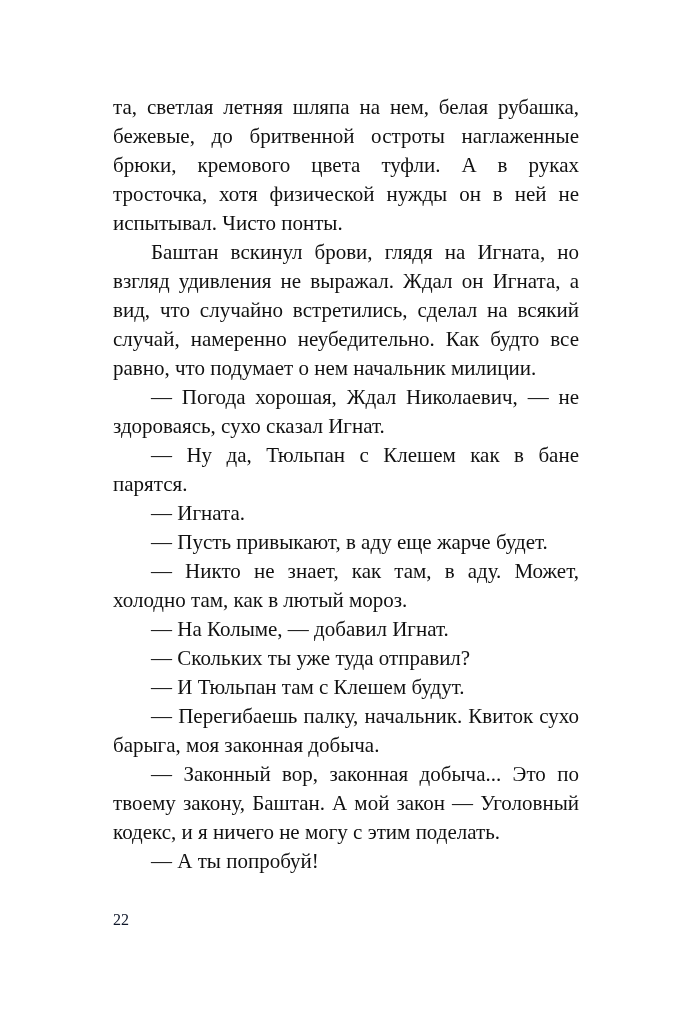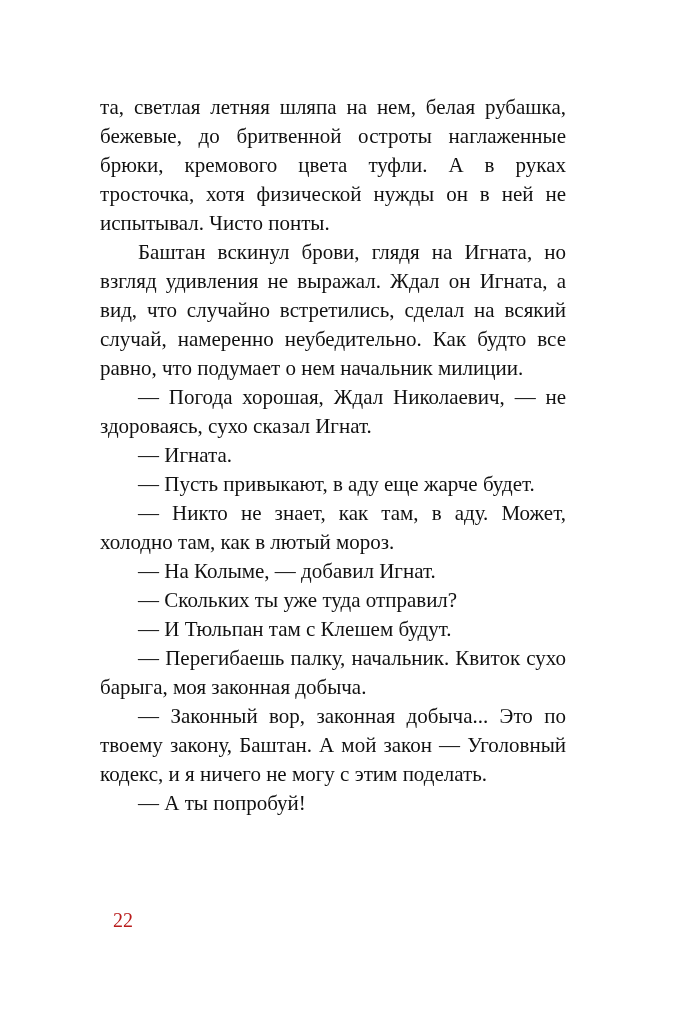--- a/index.html
+++ b/index.html
@@ -11,54 +11,55 @@
     position: relative;
     width: 691px;
     height: 1033px;
     background: #ffffff;
     overflow: hidden;
     font-family: "Liberation Serif", "DejaVu Serif", serif;
     color: #111111;
   }
   .text-block {
     position: absolute;
-    left: 100px;
+    left: 113px;
     top: 93px;
     width: 466px;
     font-size: 21px;
     line-height: 29px;
     text-align: justify;
     hyphens: auto;
     -webkit-hyphens: auto;
   }
   .para {
     margin: 0;
     padding: 0;
     text-indent: 38px;
   }
   .para.no-indent {
     text-indent: 0;
   }
   .page-number {
     position: absolute;
     left: 113px;
     top: 908px;
-    font-size: 20px;
+    font-size: 16px;
     line-height: 24px;
-    color: #b91c1c;
+    color: #0f172a;
   }
 </style>
 </head>
 <body>
 
 <div class="book-page">
   <div class="text-block" lang="ru">
     <p class="para no-indent">та, светлая летняя шляпа на нем, белая рубашка, бежевые, до бритвенной остроты наглаженные брюки, кремового цвета туфли. А в руках тросточка, хотя физической нужды он в ней не испытывал. Чисто понты.</p>
     <p class="para">Баштан вскинул брови, глядя на Игната, но взгляд удивления не выражал. Ждал он Игната, а вид, что случайно встретились, сделал на всякий случай, намеренно неубедительно. Как будто все равно, что подумает о нем начальник милиции.</p>
     <p class="para">— Погода хорошая, Ждал Николаевич, — не здороваясь, сухо сказал Игнат.</p>
+    <p class="para">— Ну да, Тюльпан с Клешем как в бане парятся.</p>
     <p class="para">— Игната.</p>
     <p class="para">— Пусть привыкают, в аду еще жарче будет.</p>
     <p class="para">— Никто не знает, как там, в аду. Может, холодно там, как в лютый мороз.</p>
     <p class="para">— На Колыме, — добавил Игнат.</p>
     <p class="para">— Скольких ты уже туда отправил?</p>
     <p class="para">— И Тюльпан там с Клешем будут.</p>
     <p class="para">— Перегибаешь палку, начальник. Квиток сухо барыга, моя законная добыча.</p>
     <p class="para">— Законный вор, законная добыча... Это по твоему закону, Баштан. А мой закон — Уголовный кодекс, и я ничего не могу с этим поделать.</p>
     <p class="para">— А ты попробуй!</p>
   </div>

